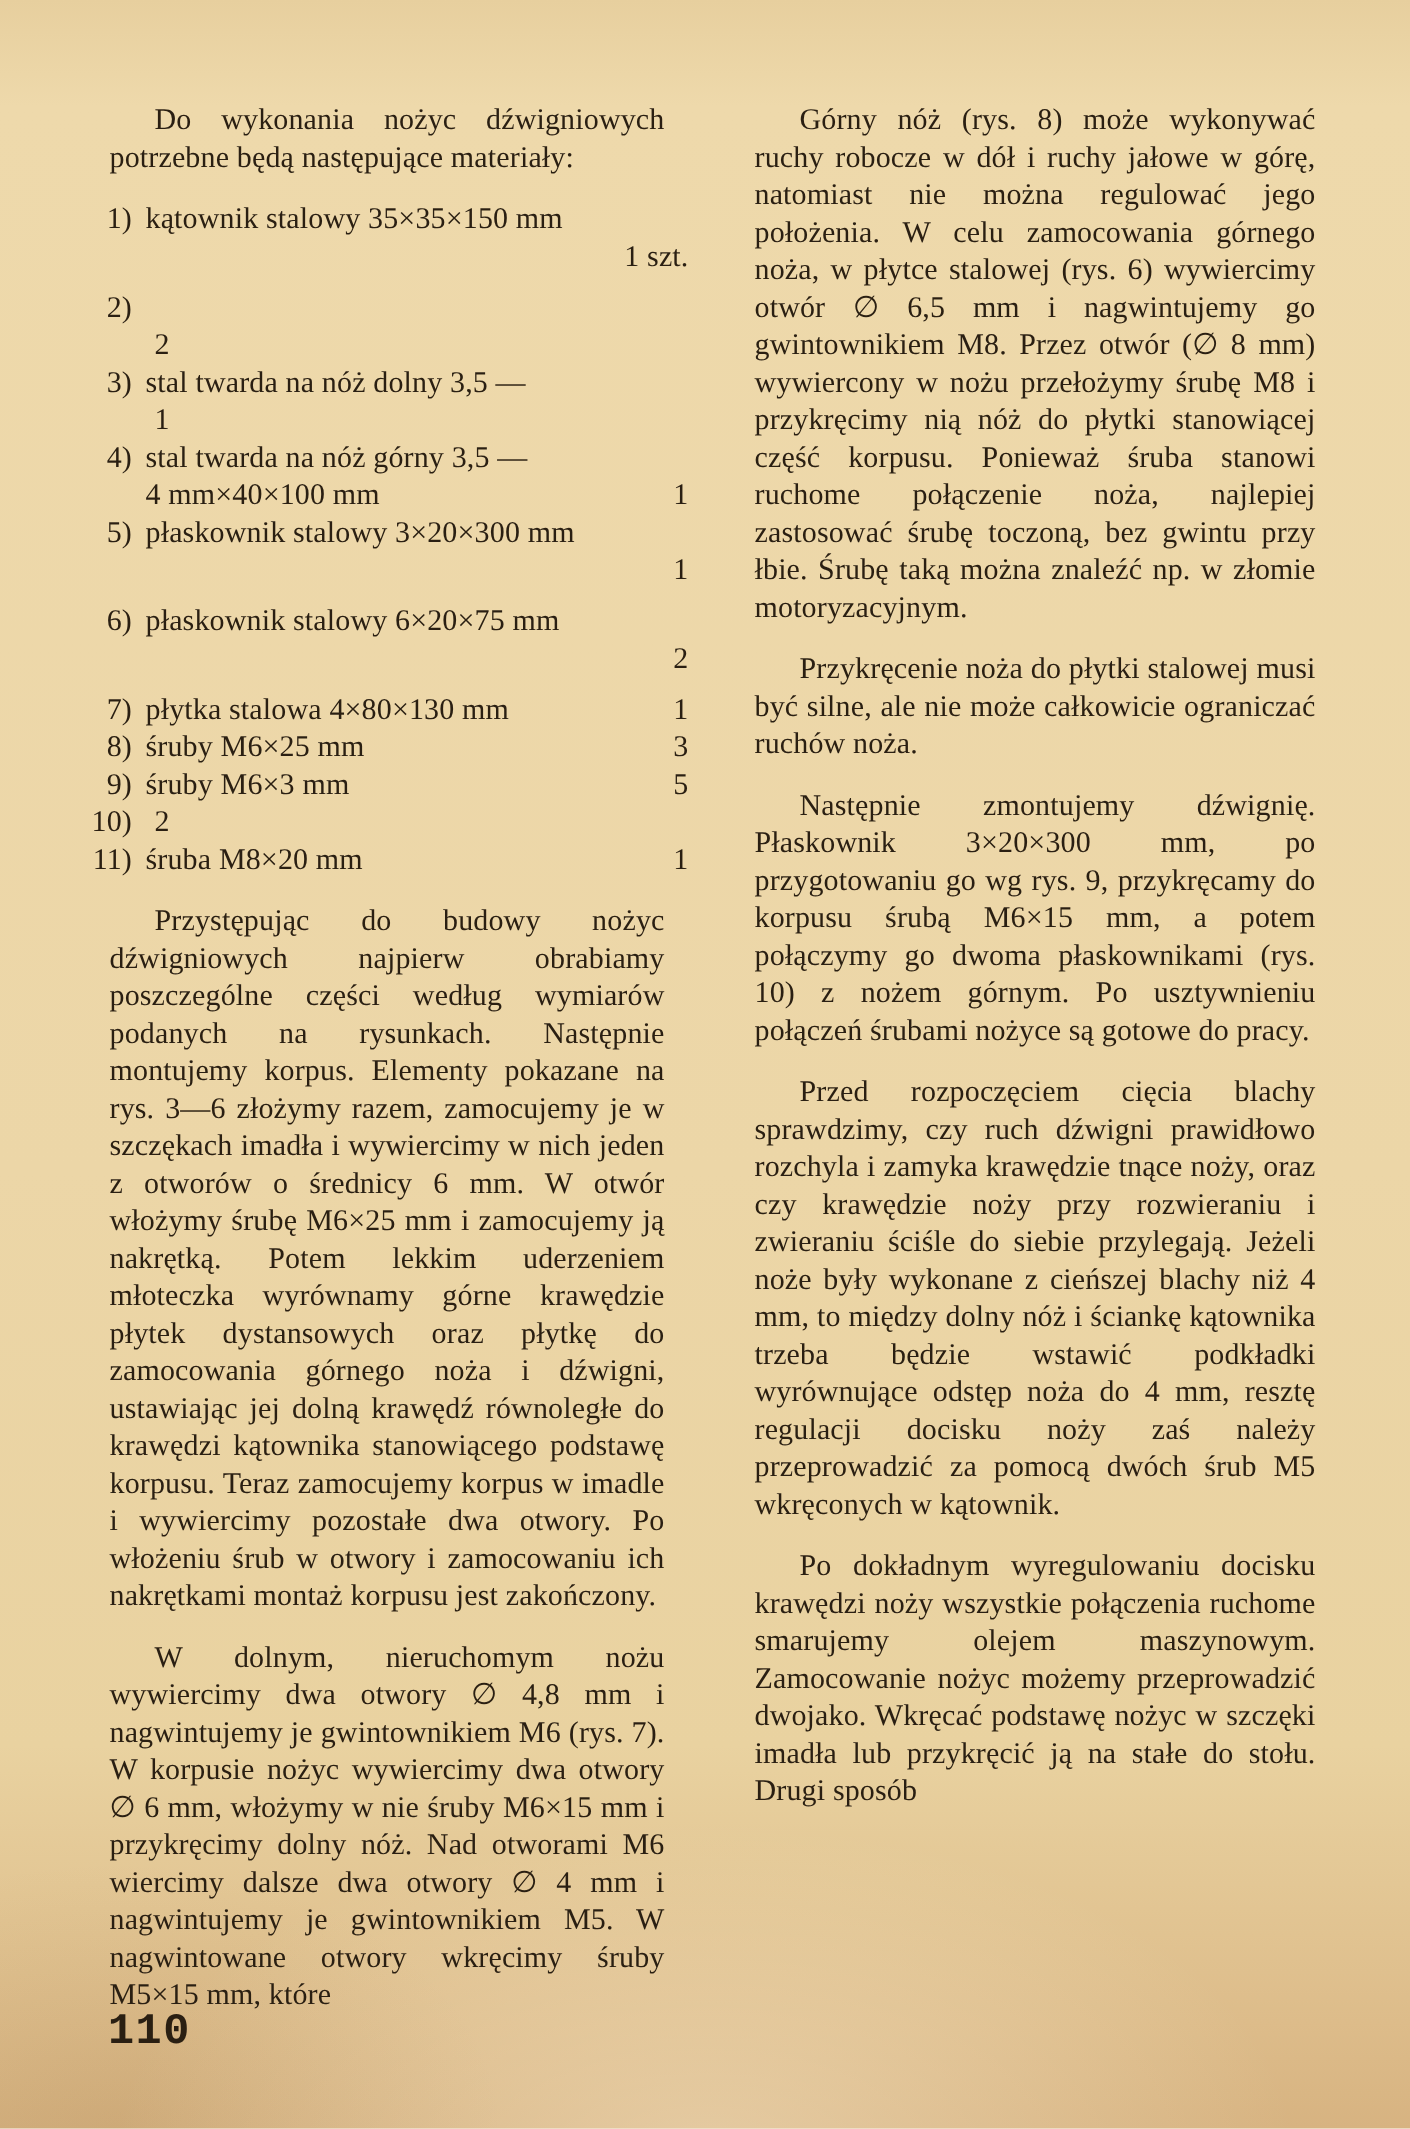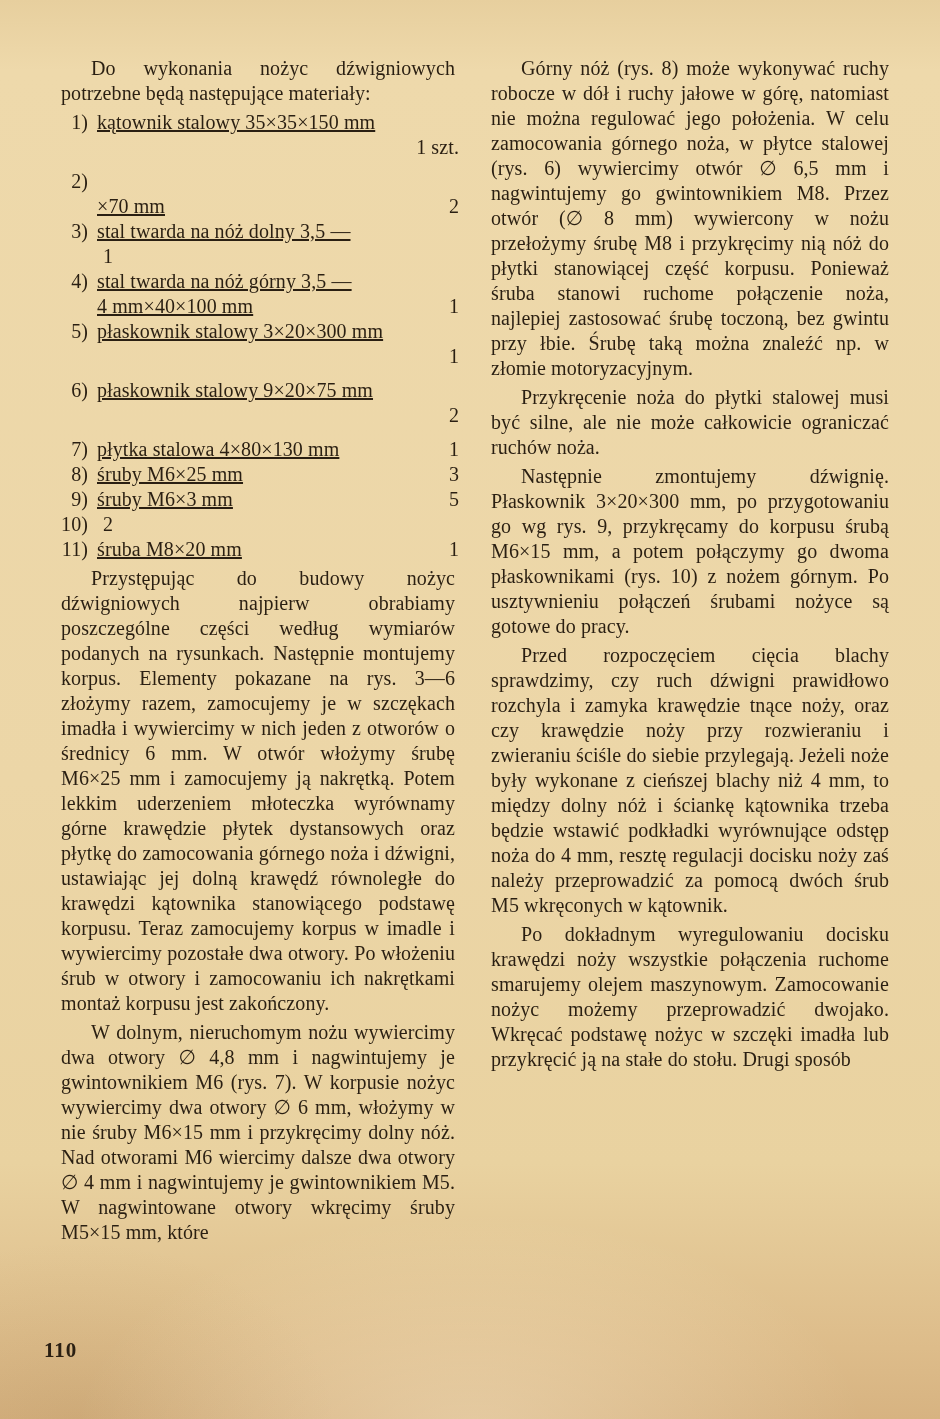--- a/index.html
+++ b/index.html
@@ -19,42 +19,42 @@
   .col {
     position: absolute;
     top: 52px;
     text-align: justify;
     font-size: 20px;
     line-height: 25px;
     letter-spacing: 0.1px;
   }
   .col-left  { left: 57px;  width: 402px; }
   .col-right { left: 487px; width: 406px; }
-  .para { margin: 4px; text-align: justify; }
+  .para { margin: 16px; text-align: justify; }
   .para.indent { text-indent: 30px; }
   
   .materials { margin: 0; }
   .mat-row { display: flex; align-items: baseline; }
   .mat-row.gap-after { margin-bottom: 9px; }
   .mat-num {
     flex: 0 0 40px;
     text-align: right;
     padding-right: 9px;
     box-sizing: border-box;
     white-space: nowrap;
   }
-  .mat-text { flex: 1 1 auto; white-space: nowrap; overflow: hidden; text-decoration: underline; }
+  .mat-text { flex: 1 1 auto; white-space: nowrap; overflow: hidden; }
   .mat-qty  { flex: 0 0 auto; text-align: right; padding-left: 6px; white-space: nowrap; }
   .page-number {
     position: absolute;
-    left: 44px;
+    left: 72px;
     top: 1338px;
-    font-size: 21px;
+    font-size: 29px;
     font-weight: bold;
-    font-family: Liberation Serif, serif;
+    font-family: Liberation Mono, monospace;
     letter-spacing: 1px;
   }
 </style>
 </head>
 <body>
 
 <div class="page">
 
   <div class="col col-left">
     <p class="para indent">Do wykonania nożyc dźwigniowych potrzebne będą następujące materiały:</p>
@@ -69,21 +69,20 @@
           <span class="mat-num"></span>
           <span class="mat-text"></span>
           <span class="mat-qty">1 szt.</span>
         </div>
         <div class="mat-row">
           <span class="mat-num">2)</span>
           <span class="mat-qty"></span>
         </div>
         <div class="mat-row">
           <span class="mat-num"></span>
-          <span class="mat-text">×70 mm</span>
           <span class="mat-qty">2</span>
         </div>
         <div class="mat-row">
           <span class="mat-num">3)</span>
           <span class="mat-text">stal twarda na nóż dolny 3,5 —</span>
           <span class="mat-qty"></span>
         </div>
         <div class="mat-row">
           <span class="mat-num"></span>
           <span class="mat-qty">1</span>
@@ -103,21 +102,21 @@
           <span class="mat-text">płaskownik stalowy 3×20×300 mm</span>
           <span class="mat-qty"></span>
         </div>
         <div class="mat-row gap-after">
           <span class="mat-num"></span>
           <span class="mat-text"></span>
           <span class="mat-qty">1</span>
         </div>
         <div class="mat-row">
           <span class="mat-num">6)</span>
-          <span class="mat-text">płaskownik stalowy 9×20×75 mm</span>
+          <span class="mat-text">płaskownik stalowy 6×20×75 mm</span>
           <span class="mat-qty"></span>
         </div>
         <div class="mat-row gap-after">
           <span class="mat-num"></span>
           <span class="mat-text"></span>
           <span class="mat-qty">2</span>
         </div>
         <div class="mat-row">
           <span class="mat-num">7)</span>
           <span class="mat-text">płytka stalowa 4×80×130 mm</span>

